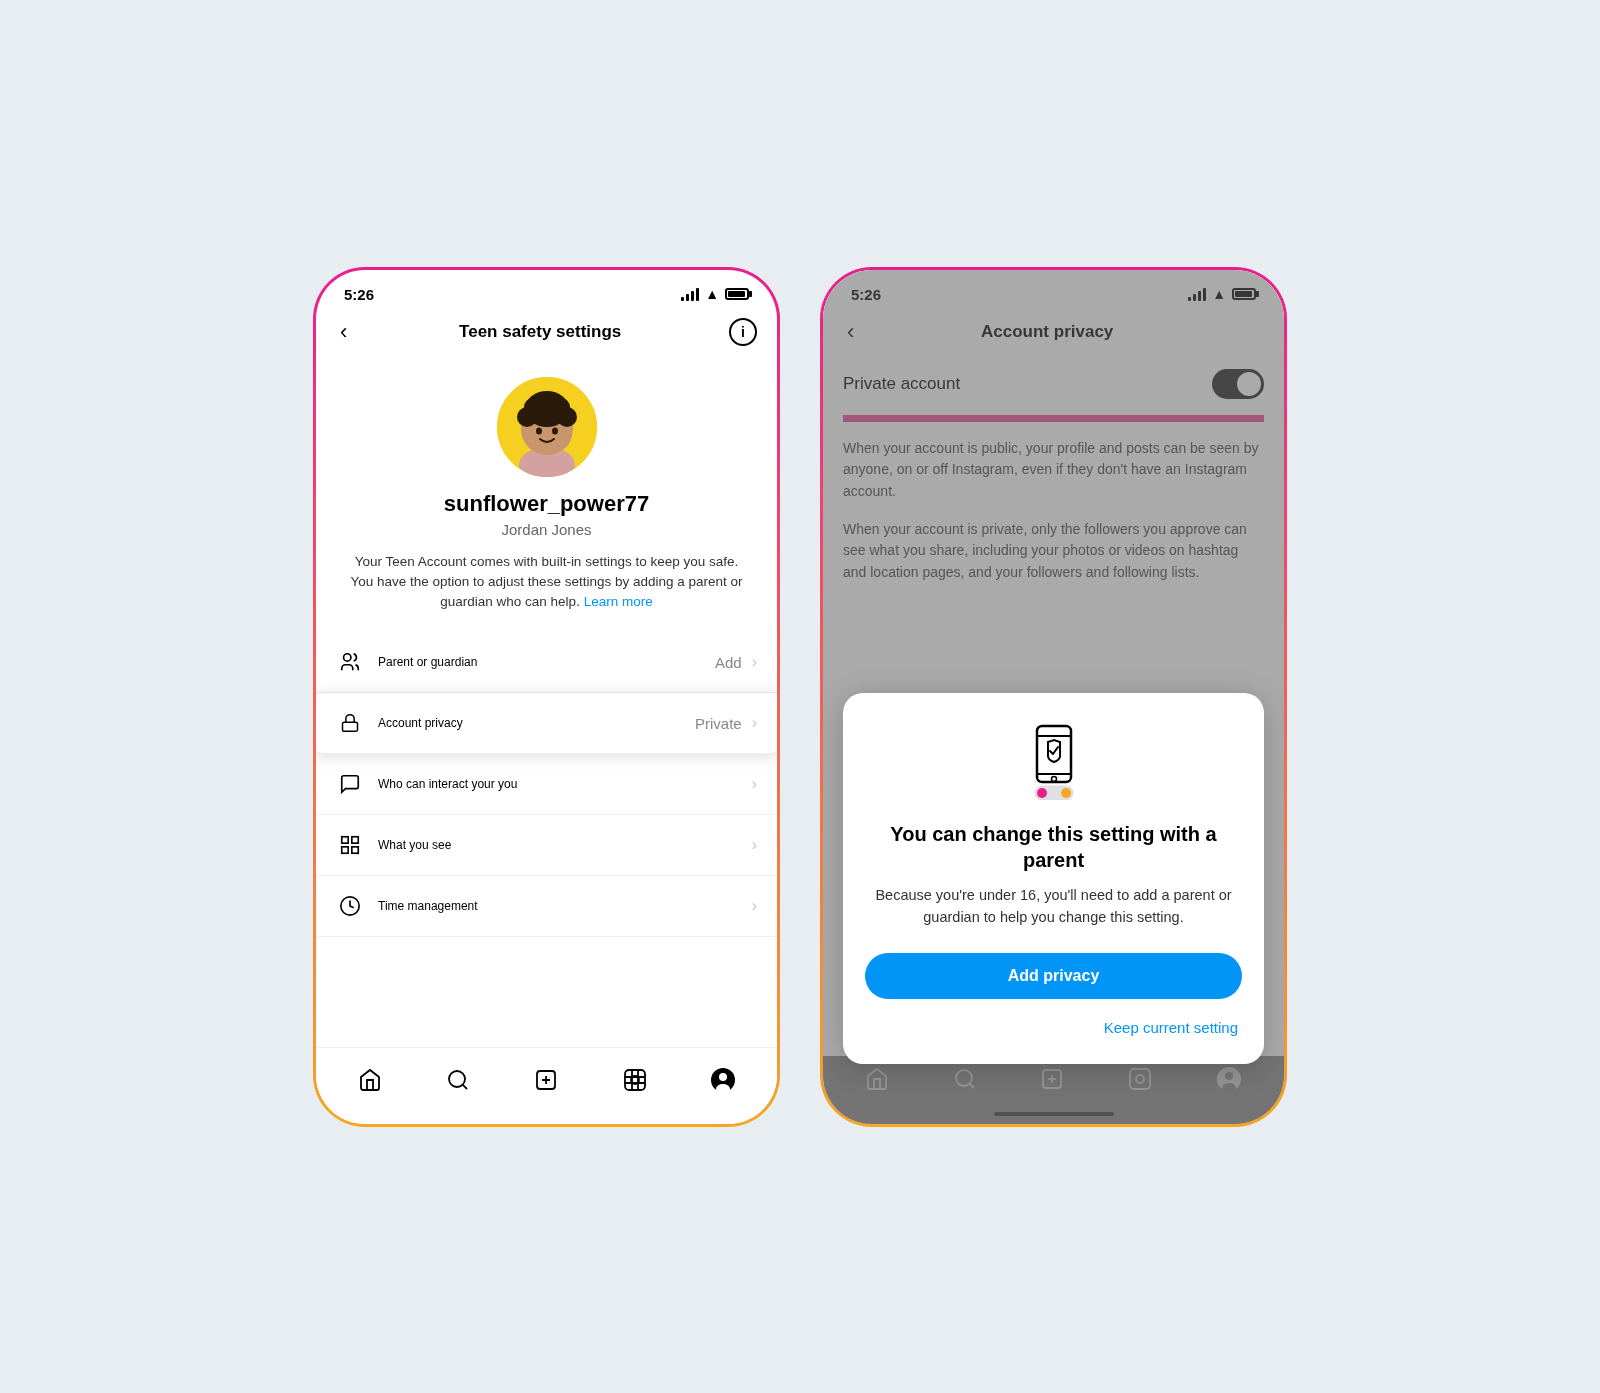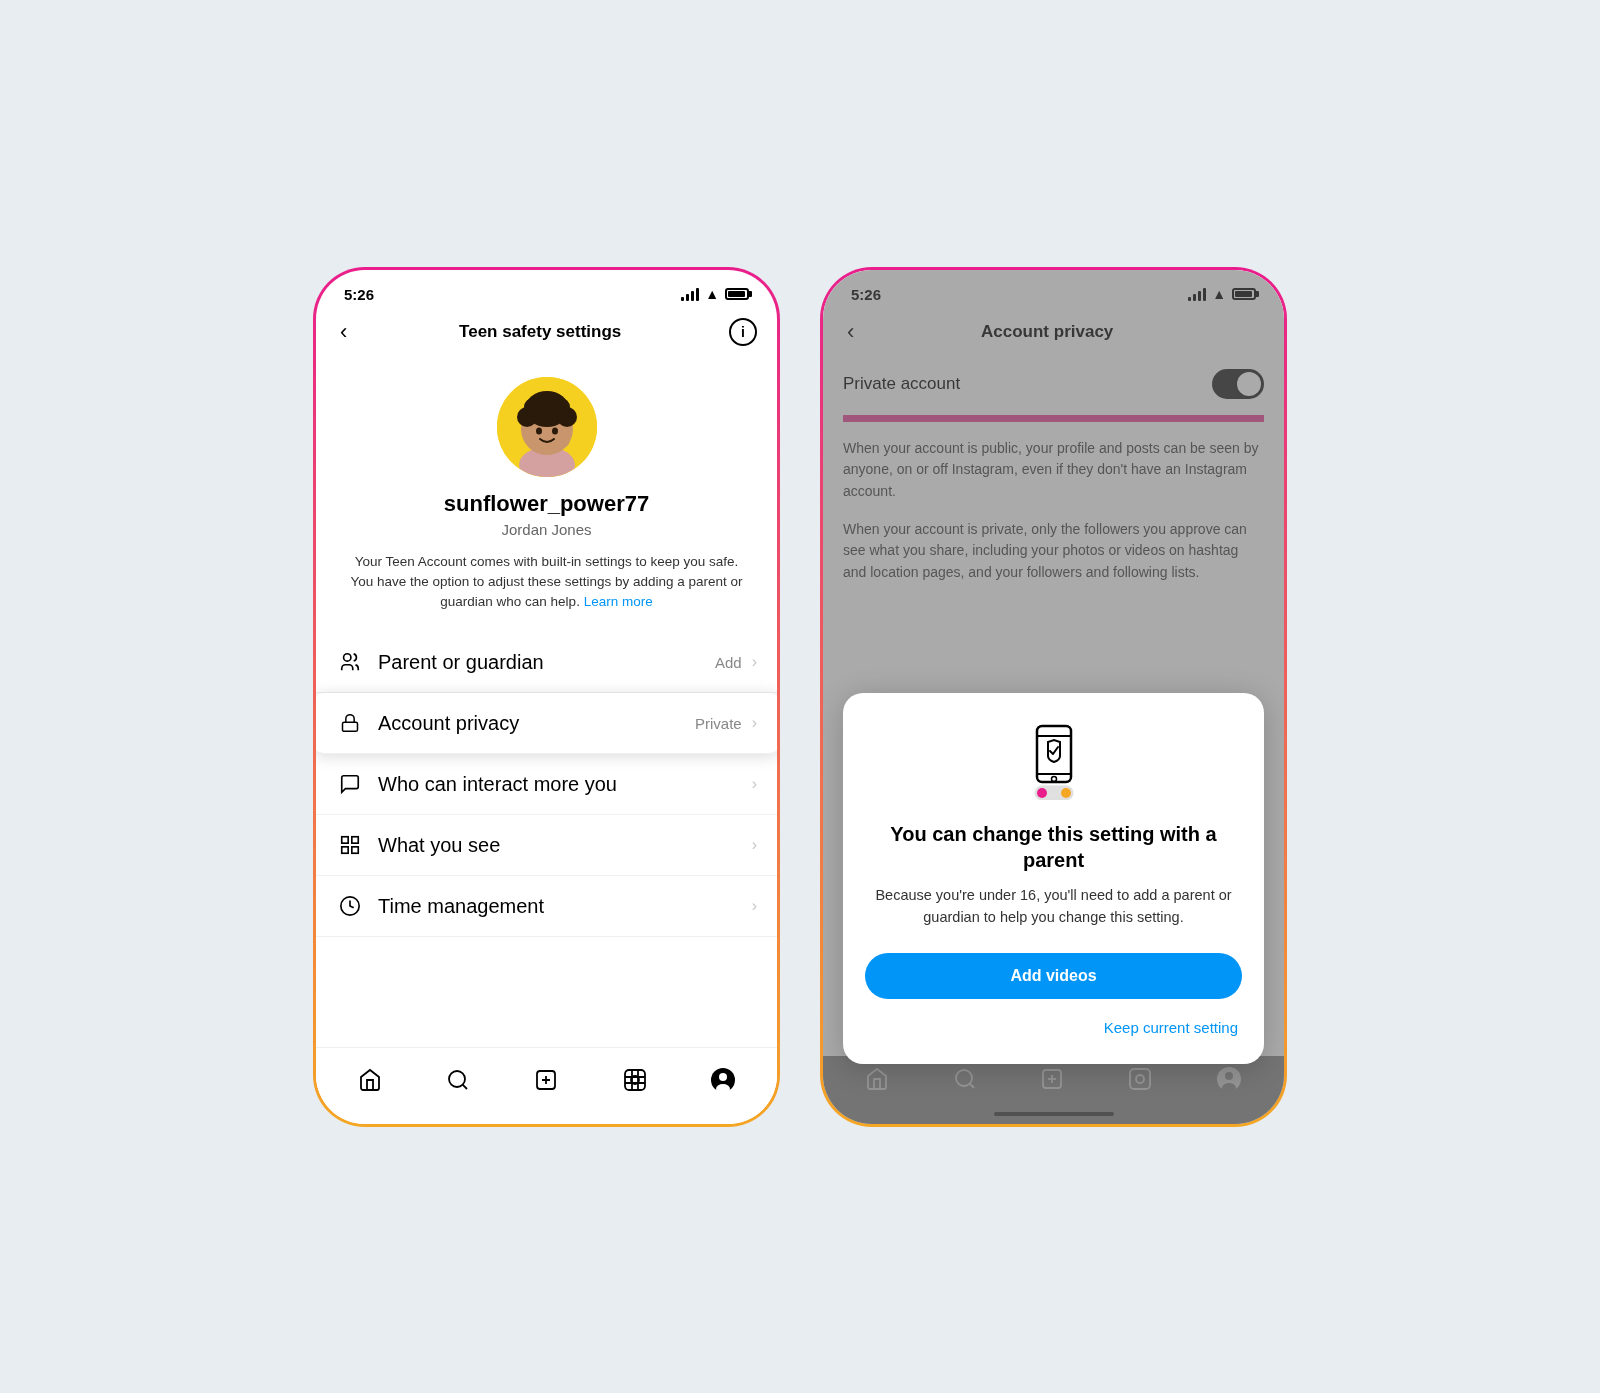--- a/index.html
+++ b/index.html
@@ -186,21 +186,21 @@
       justify-content: center;
       flex-shrink: 0;
     }
     .settings-item-content {
       flex: 1;
       display: flex;
       align-items: center;
       justify-content: space-between;
     }
     .settings-item-label {
-      font-size: 20px;
+      font-size: 12px;
       color: #000;
     }
     .settings-item-value {
       font-size: 15px;
       color: #888;
       margin-right: 6px;
     }
     .chevron {
       color: #c7c7cc;
       font-size: 16px;
@@ -438,21 +438,21 @@
         </div>
       </div>
 
       <div class="settings-item">
         <div class="settings-item-icon">
           <svg width="22" height="22" viewBox="0 0 24 24" fill="none" stroke="#000" stroke-width="1.8">
             <path d="M21 15a2 2 0 0 1-2 2H7l-4 4V5a2 2 0 0 1 2-2h14a2 2 0 0 1 2 2z"></path>
           </svg>
         </div>
         <div class="settings-item-content">
-          <span class="settings-item-label">Who can interact more you</span>
+          <span class="settings-item-label">Who can interact your you</span>
           <span class="chevron">›</span>
         </div>
       </div>
 
       <div class="settings-item">
         <div class="settings-item-icon">
           <svg width="22" height="22" viewBox="0 0 24 24" fill="none" stroke="#000" stroke-width="1.8">
             <rect x="3" y="3" width="7" height="7"></rect>
             <rect x="14" y="3" width="7" height="7"></rect>
             <rect x="3" y="14" width="7" height="7"></rect>
@@ -579,21 +579,21 @@
 
           <circle cx="27" cy="71" r="5" fill="#e91e8c"></circle>
 
           <circle cx="51" cy="71" r="5" fill="#f5a623"></circle>
 
           <rect x="20" y="64" width="38" height="14" rx="7" fill="none" stroke="#ddd" stroke-width="1"></rect>
         </svg>
       </div>
       <h2 class="overlay-title">You can change this setting with a parent</h2>
       <p class="overlay-description">Because you're under 16, you'll need to add a parent or guardian to help you change this setting.</p>
-      <button class="add-parent-btn">Add videos</button>
+      <button class="add-parent-btn">Add privacy</button>
       <button class="keep-setting-btn">Keep current setting</button>
     </div>
 
     <div style="position:absolute; bottom:0; left:0; right:0; background:rgba(130,130,130,0.95); display:flex; justify-content:space-around; align-items:center; padding:10px 10px 28px; z-index:3;">
       <div style="opacity:0.6;">
         <svg width="24" height="24" viewBox="0 0 24 24" fill="none" stroke="#fff" stroke-width="1.8">
           <path d="M3 9l9-7 9 7v11a2 2 0 0 1-2 2H5a2 2 0 0 1-2-2z"></path>
           <polyline points="9 22 9 12 15 12 15 22"></polyline>
         </svg>
       </div>

